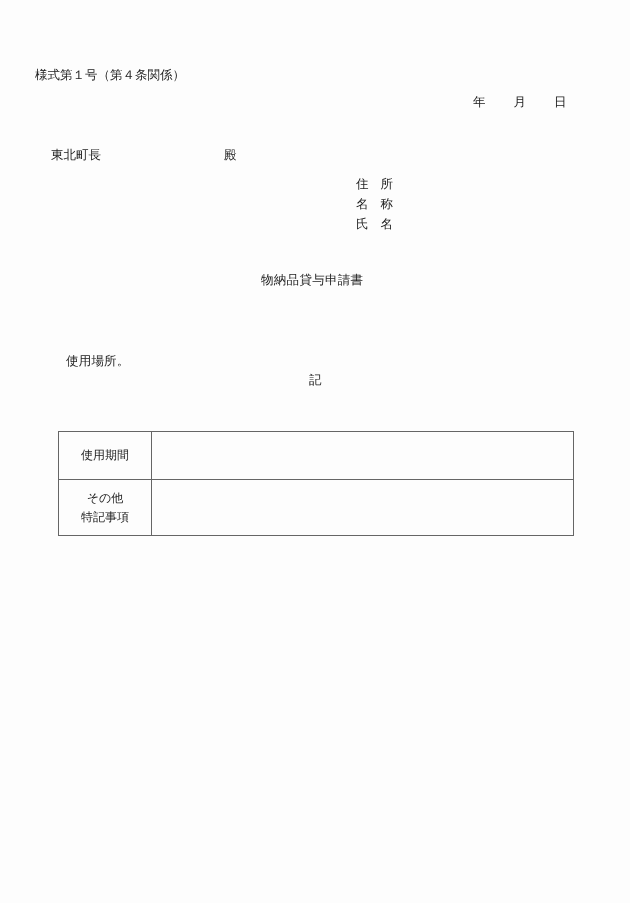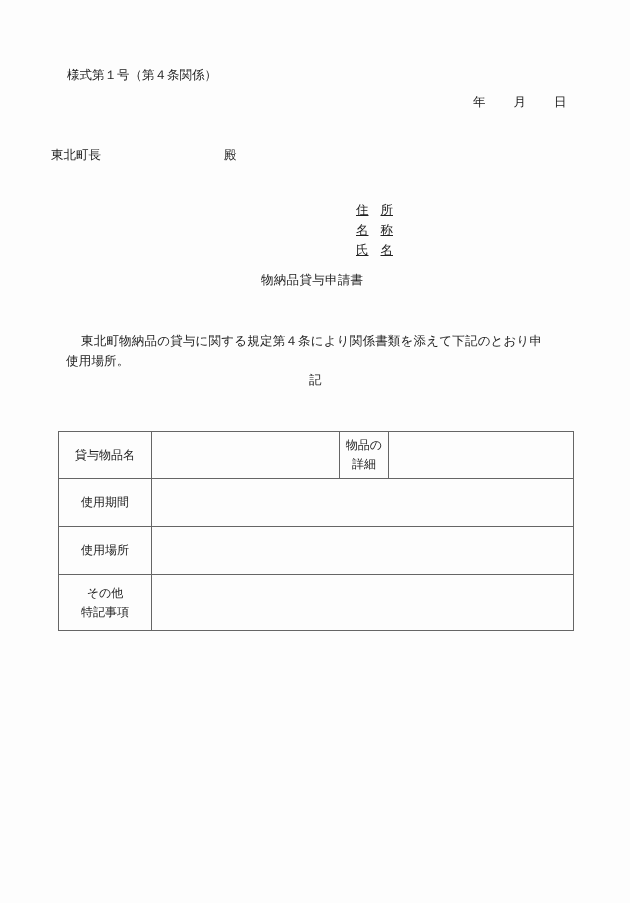--- a/index.html
+++ b/index.html
@@ -2,27 +2,27 @@
 <html><head>
   <meta charset="utf-8">
   <style>
     html, body { margin: 0; padding: 0; }
     body {
       width: 630px; height: 903px; background: #fdfdfd; position: relative;
       font-family: "DejaVu Serif", "Liberation Serif", serif; color: #222;
       font-size: 12.5px; overflow: hidden;
     }
     .abs { position: absolute; white-space: nowrap; }
-    #form-number { left: 67px; top: 67px; }
+    #form-number { left: 35px; top: 67px; }
     #date-line { left: 473px; top: 94px; }
     #date-line span { display: inline-block; }
     #date-line .gap { width: 28px; }
     #addressee { left: 51px; top: 147px; text-align: right; }
     #addressee-honorific { left: 224px; top: 147px; }
-    #applicant-block { left: 356px; top: 200px; line-height: 20px; text-decoration: underline; }
+    #applicant-block { left: 356px; top: 174px; line-height: 20px; }
     #applicant-block .row span.sp { display: inline-block; width: 12px; }
     #doc-title { left: 261px; top: 272px; letter-spacing: 0.3px; font-family: Liberation Serif, serif; }
     #body-text { left: 66px; top: 331px; width: 500px; white-space: normal; line-height: 20px; letter-spacing: 0.2px; }
     #body-text .indent { display: inline-block; width: 15px; }
     #ki { left: 309px; top: 372px; }
     table.app {
       position: absolute; left: 58px; top: 431px; width: 516px;
       border-collapse: collapse; font-size: 12px;
     }
     table.app td { border: 1px solid #666; padding: 0; text-align: center; vertical-align: middle; line-height: 19px; }
@@ -44,43 +44,30 @@
 
 <div class="abs" id="applicant-block">
   <div class="row"><span>住</span><span class="sp"></span><span>所</span></div>
   <div class="row"><span>名</span><span class="sp"></span><span>称</span></div>
   <div class="row"><span>氏</span><span class="sp"></span><span>名</span></div>
 </div>
 
 <div class="abs" id="doc-title">物納品貸与申請書</div>
 
 <div class="abs" id="body-text">
-  <span class="indent"></span><span>東北町物納品の貸与に関する規定第４条により関係書類を添えて下記のとおり申</span><br>
+  <span class="indent"></span><br>
   <span>使用場所。</span>
 </div>
 
 <div class="abs" id="ki">記</div>
 
 <table class="app">
   <tbody>
-      <tr style="height:47px">
-    <td class="label">貸与物品名</td>
-    <td class="field" style="width:187px"></td>
-    <td class="sublabel">
-      <div>物品の</div>
-      <div>詳細</div>
-    </td>
-    <td class="field"></td>
-  </tr>
   <tr style="height:48px">
     <td class="label">使用期間</td>
-    <td class="field" colspan="3"></td>
-  </tr>
-  <tr style="height:48px">
-    <td class="label">使用場所</td>
     <td class="field" colspan="3"></td>
   </tr>
   <tr style="height:56px">
     <td class="label">
       <div>その他</div>
       <div>特記事項</div>
     </td>
     <td class="field" colspan="3"></td>
   </tr>
 </tbody>

